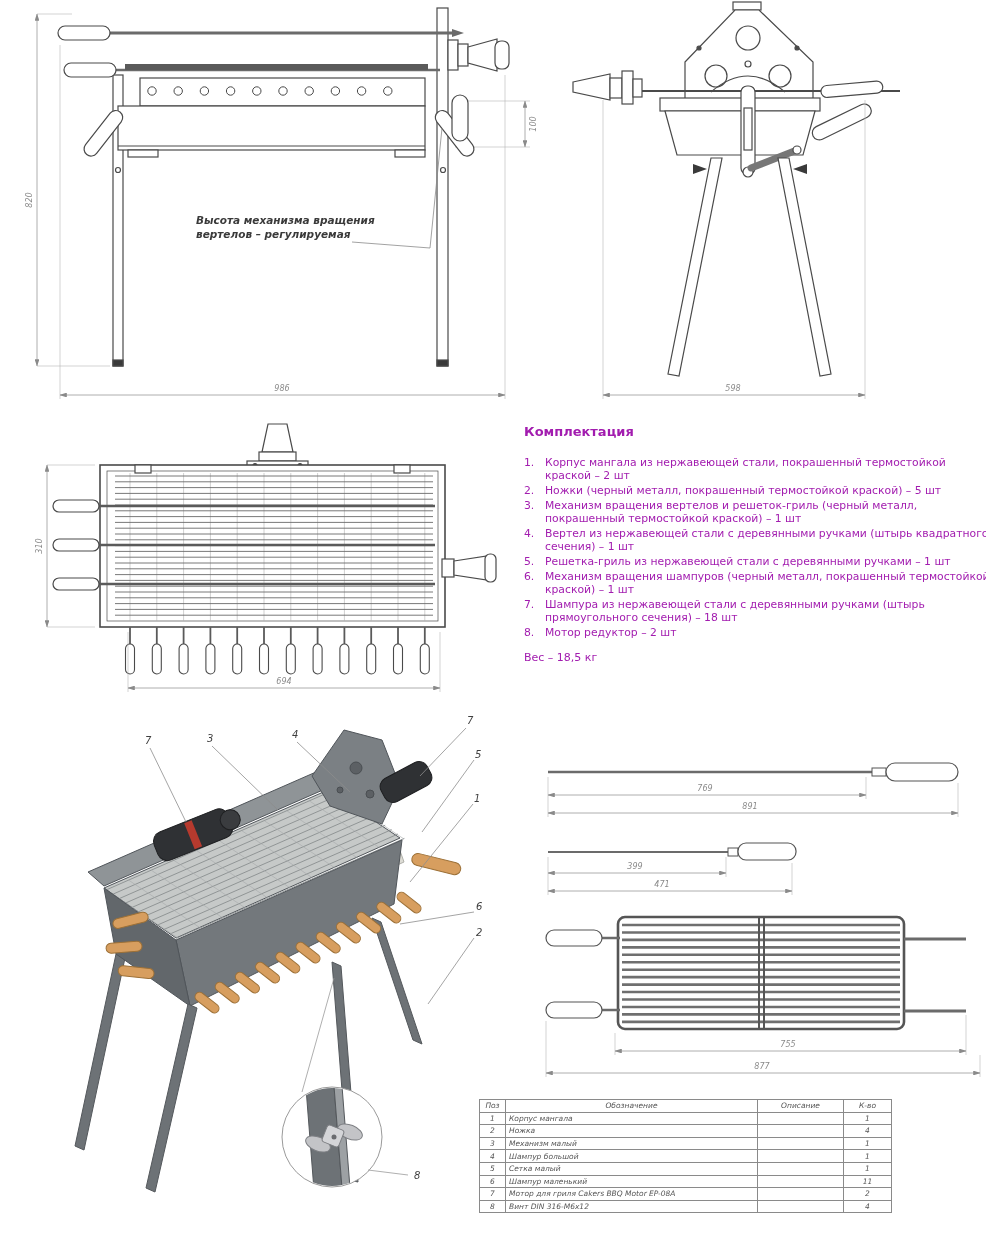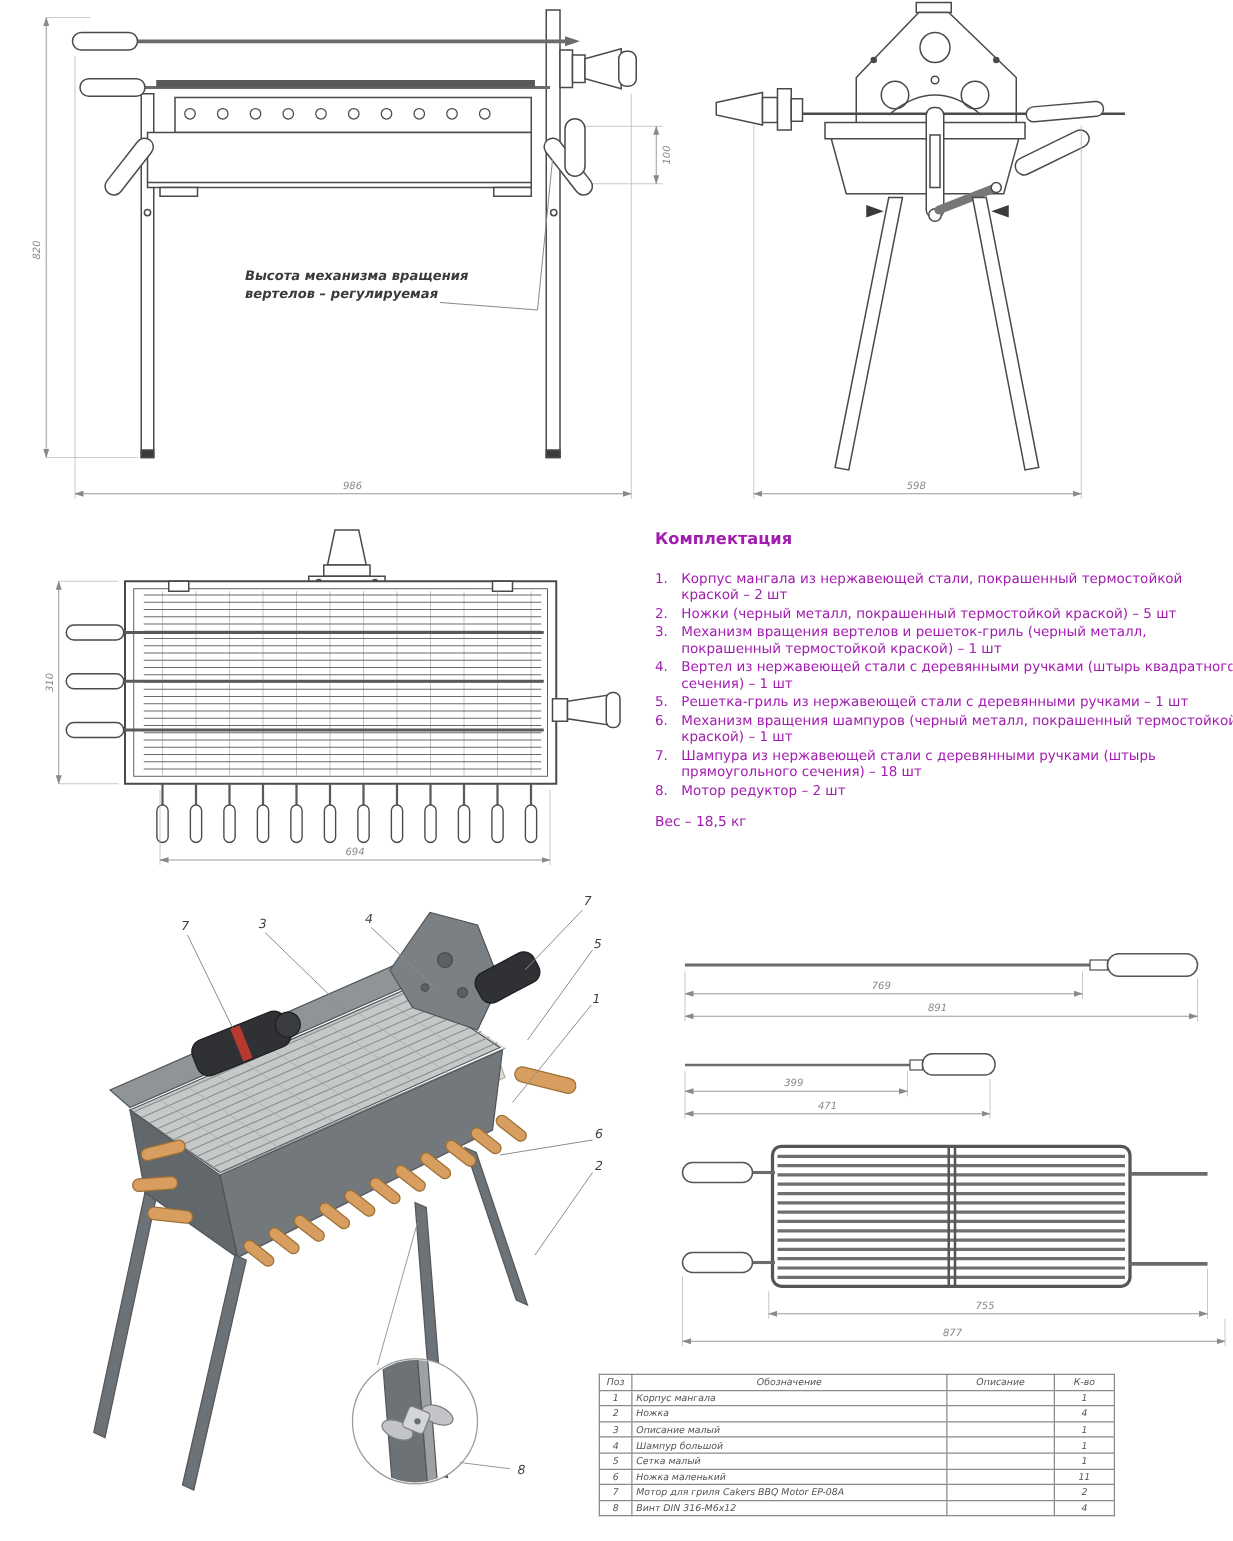--- a/index.html
+++ b/index.html
@@ -524,39 +524,39 @@
           <td class="c">1</td>
         </tr>
       <tr>
           <td class="c">2</td>
           <td>Ножка</td>
           <td></td>
           <td class="c">4</td>
         </tr>
       <tr>
           <td class="c">3</td>
-          <td>Описание малый</td>
+          <td>Механизм малый</td>
           <td></td>
           <td class="c">1</td>
         </tr>
       <tr>
           <td class="c">4</td>
           <td>Шампур большой</td>
           <td></td>
           <td class="c">1</td>
         </tr>
       <tr>
           <td class="c">5</td>
           <td>Сетка малый</td>
           <td></td>
           <td class="c">1</td>
         </tr>
       <tr>
           <td class="c">6</td>
-          <td>Ножка маленький</td>
+          <td>Шампур маленький</td>
           <td></td>
           <td class="c">11</td>
         </tr>
       <tr>
           <td class="c">7</td>
           <td>Мотор для гриля Cakers BBQ Motor EP-08A</td>
           <td></td>
           <td class="c">2</td>
         </tr>
       <tr>

